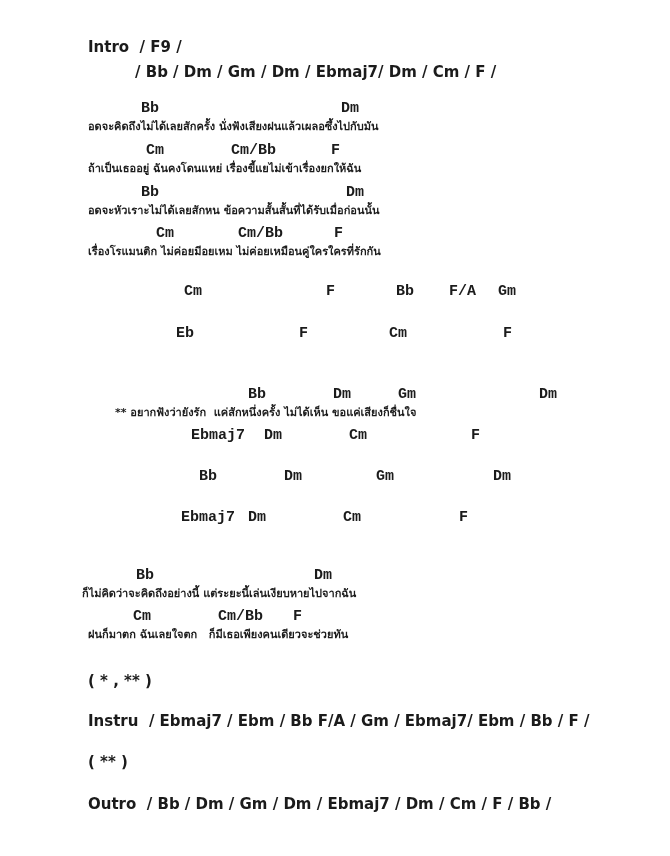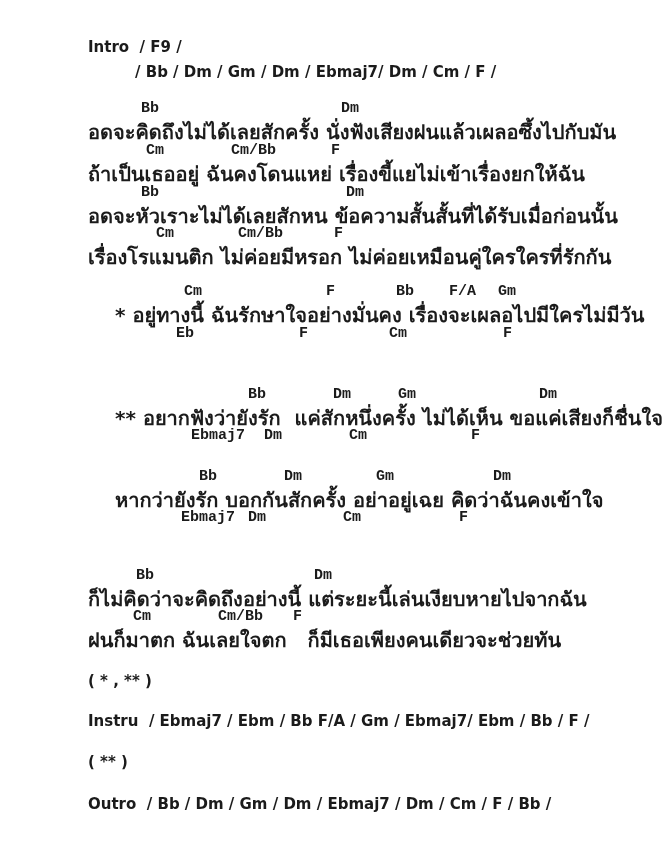--- a/index.html
+++ b/index.html
@@ -27,21 +27,21 @@
     height: 16px;
     font-family: Liberation Mono, monospace;
   }
   .chord {
     position: absolute;
     top: 0;
     font-size: 15px;
     font-weight: 700;
   }
   .line.lyric {
-    font-size: 20px;
+    font-size: 11px;
     font-weight: 700;
   }
   .line.head, .line.plain {
     font-size: 15px;
     font-weight: 700;
   }
   .section-label {
     font-weight: 700;
   }
 </style>
@@ -51,31 +51,29 @@
 <div class="sheet" style="background: rgb(255, 255, 255); color: rgb(27, 27, 27);">
     <div class="line head" style="top: 38px; left: 88px;"><span class="section-label">Intro</span><span>  / F9 /</span></div>
     <div class="line plain" style="top: 63px; left: 135px;">/ Bb / Dm / Gm / Dm / Ebmaj7/ Dm / Cm / F /</div>
     <div class="line chords" style="top: 100px;"><span class="chord" style="left: 125px;">Bb</span><span class="chord" style="left: 325px;">Dm</span></div>
     <div class="line lyric" style="top: 120px; left: 88px;">อดจะคิดถึงไม่ได้เลยสักครั้ง นั่งฟังเสียงฝนแล้วเผลอซึ้งไปกับมัน</div>
     <div class="line chords" style="top: 142px;"><span class="chord" style="left: 130px;">Cm</span><span class="chord" style="left: 215px;">Cm/Bb</span><span class="chord" style="left: 315px;">F</span></div>
     <div class="line lyric" style="top: 162px; left: 88px; text-align: center;">ถ้าเป็นเธออยู่ ฉันคงโดนแหย่ เรื่องขี้แยไม่เข้าเรื่องยกให้ฉัน</div>
     <div class="line chords" style="top: 184px;"><span class="chord" style="left: 125px;">Bb</span><span class="chord" style="left: 330px;">Dm</span></div>
     <div class="line lyric" style="top: 204px; left: 88px;">อดจะหัวเราะไม่ได้เลยสักหน ข้อความสั้นสั้นที่ได้รับเมื่อก่อนนั้น</div>
     <div class="line chords" style="top: 225px;"><span class="chord" style="left: 140px;">Cm</span><span class="chord" style="left: 222px;">Cm/Bb</span><span class="chord" style="left: 318px;">F</span></div>
-    <div class="line lyric" style="top: 245px; left: 88px;">เรื่องโรแมนติก ไม่ค่อยมีหรอก ไม่ค่อยเหมือนคู่ใครใครที่รักกัน</div>
+    <div class="line lyric" style="top: 245px; left: 88px;">เรื่องโรแมนติก ไม่ค่อยมีอยเหม ไม่ค่อยเหมือนคู่ใครใครที่รักกัน</div>
     <div class="line chords" style="top: 283px;"><span class="chord" style="left: 168px;">Cm</span><span class="chord" style="left: 310px;">F</span><span class="chord" style="left: 380px;">Bb</span><span class="chord" style="left: 433px;">F/A</span><span class="chord" style="left: 482px;">Gm</span></div>
-    <div class="line lyric" style="top: 303px; left: 115px;">* อยู่ทางนี้ ฉันรักษาใจอย่างมั่นคง เรื่องจะเผลอไปมีใครไม่มีวัน</div>
     <div class="line chords" style="top: 325px;"><span class="chord" style="left: 160px;">Eb</span><span class="chord" style="left: 283px;">F</span><span class="chord" style="left: 373px;">Cm</span><span class="chord" style="left: 487px;">F</span></div>
     <div class="line chords" style="top: 386px;"><span class="chord" style="left: 232px;">Bb</span><span class="chord" style="left: 317px;">Dm</span><span class="chord" style="left: 382px;">Gm</span><span class="chord" style="left: 523px;">Dm</span></div>
     <div class="line lyric" style="top: 406px; left: 115px;">** อยากฟังว่ายังรัก  แค่สักหนึ่งครั้ง ไม่ได้เห็น ขอแค่เสียงก็ชื่นใจ</div>
     <div class="line chords" style="top: 427px;"><span class="chord" style="left: 175px;">Ebmaj7</span><span class="chord" style="left: 248px;">Dm</span><span class="chord" style="left: 333px;">Cm</span><span class="chord" style="left: 455px;">F</span></div>
     <div class="line chords" style="top: 468px;"><span class="chord" style="left: 183px;">Bb</span><span class="chord" style="left: 268px;">Dm</span><span class="chord" style="left: 360px;">Gm</span><span class="chord" style="left: 477px;">Dm</span></div>
-    <div class="line lyric" style="top: 488px; left: 115px;">หากว่ายังรัก บอกกันสักครั้ง อย่าอยู่เฉย คิดว่าฉันคงเข้าใจ</div>
     <div class="line chords" style="top: 509px;"><span class="chord" style="left: 165px;">Ebmaj7</span><span class="chord" style="left: 232px;">Dm</span><span class="chord" style="left: 327px;">Cm</span><span class="chord" style="left: 443px;">F</span></div>
     <div class="line chords" style="top: 567px;"><span class="chord" style="left: 120px;">Bb</span><span class="chord" style="left: 298px;">Dm</span></div>
-    <div class="line lyric" style="top: 587px; left: 88px; text-align: center;">ก็ไม่คิดว่าจะคิดถึงอย่างนี้ แต่ระยะนี้เล่นเงียบหายไปจากฉัน</div>
+    <div class="line lyric" style="top: 587px; left: 82px; text-align: center;">ก็ไม่คิดว่าจะคิดถึงอย่างนี้ แต่ระยะนี้เล่นเงียบหายไปจากฉัน</div>
     <div class="line chords" style="top: 608px;"><span class="chord" style="left: 117px;">Cm</span><span class="chord" style="left: 202px;">Cm/Bb</span><span class="chord" style="left: 277px;">F</span></div>
     <div class="line lyric" style="top: 628px; left: 88px;">ฝนก็มาตก ฉันเลยใจตก   ก็มีเธอเพียงคนเดียวจะช่วยทัน</div>
     <div class="line plain" style="top: 672px; left: 88px;">( * , ** )</div>
     <div class="line head" style="top: 712px; left: 88px;"><span class="section-label">Instru</span><span>  / Ebmaj7 / Ebm / Bb F/A / Gm / Ebmaj7/ Ebm / Bb / F /</span></div>
     <div class="line plain" style="top: 753px; left: 88px;">( ** )</div>
     <div class="line head" style="top: 795px; left: 88px;"><span class="section-label">Outro</span><span>  / Bb / Dm / Gm / Dm / Ebmaj7 / Dm / Cm / F / Bb /</span></div>
   </div>
 
 </body></html>

